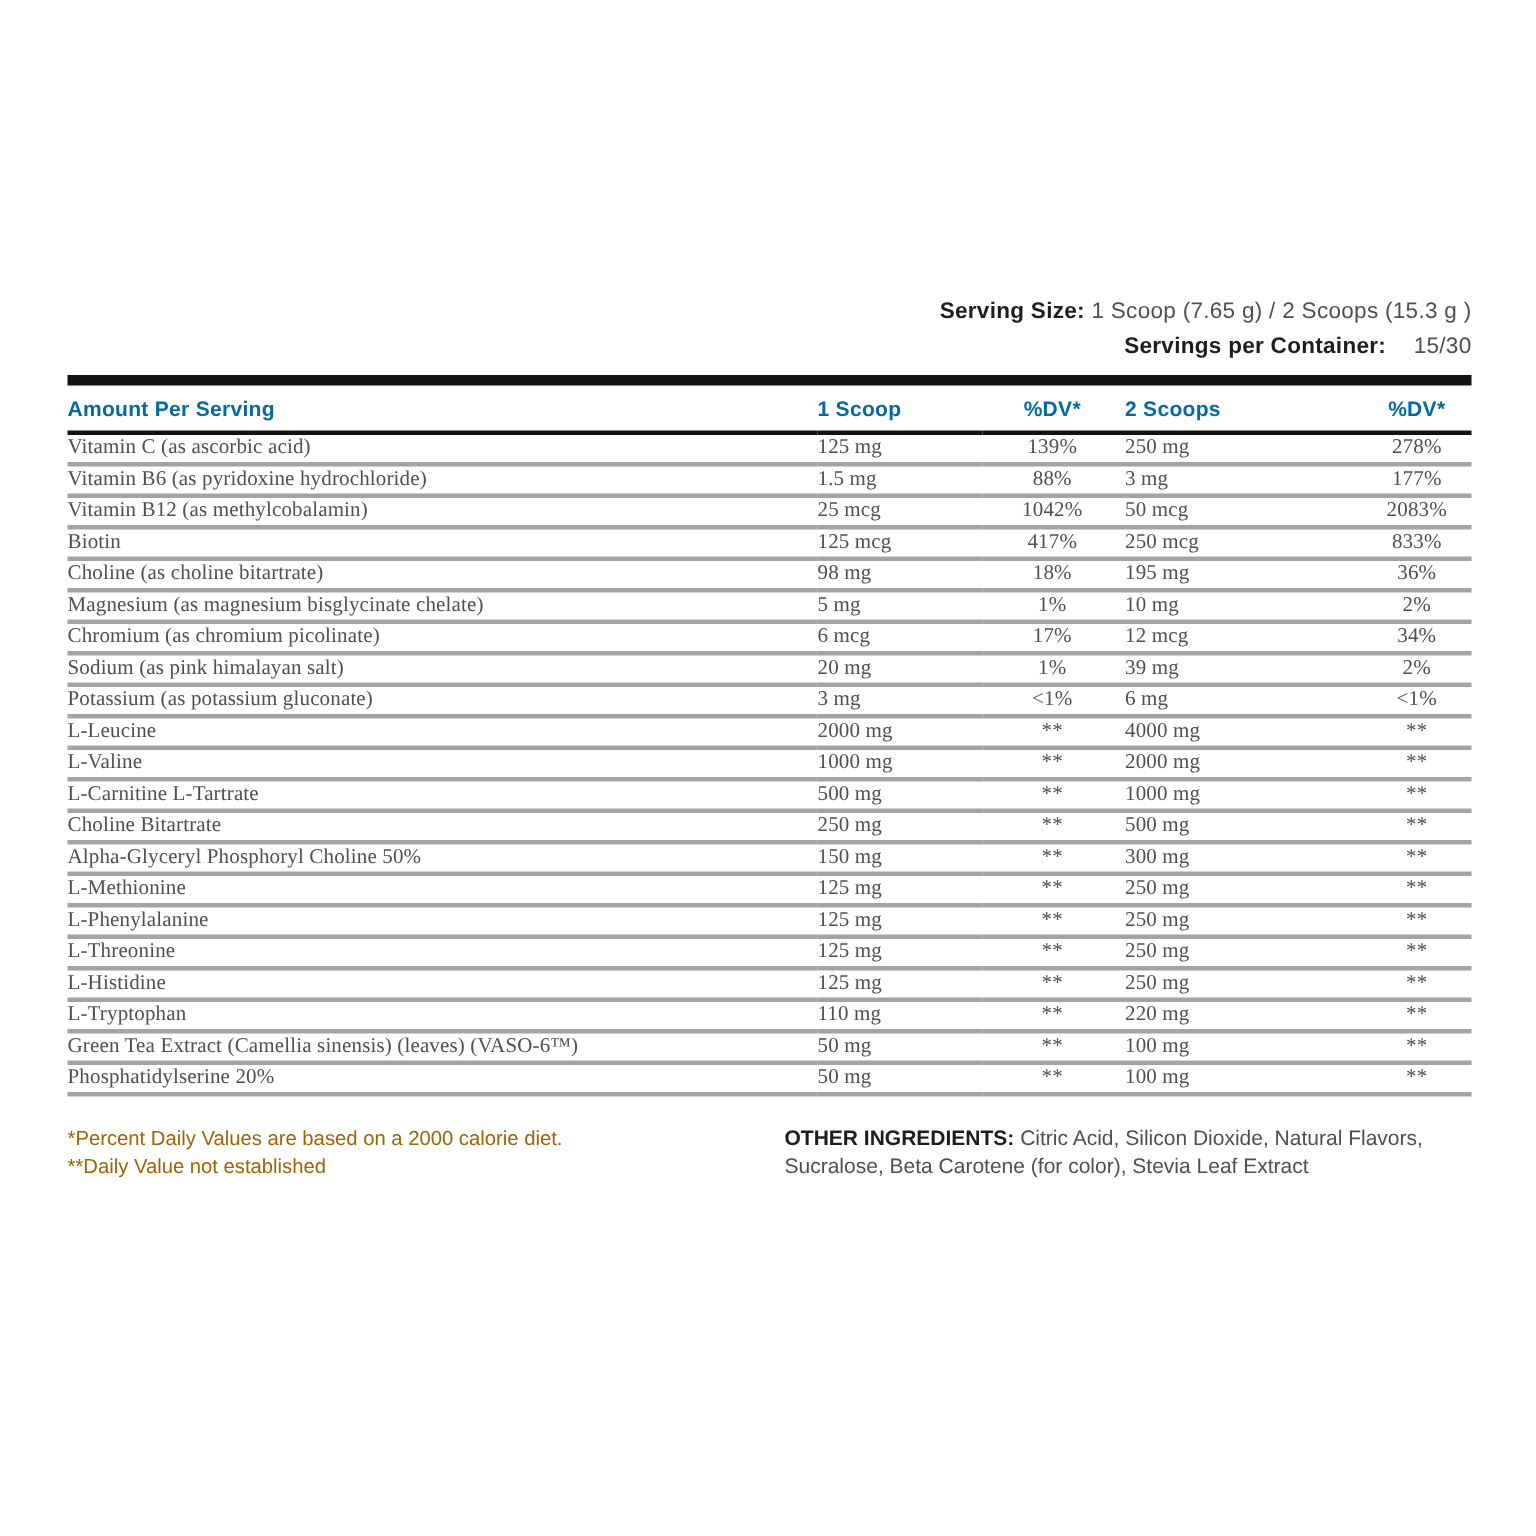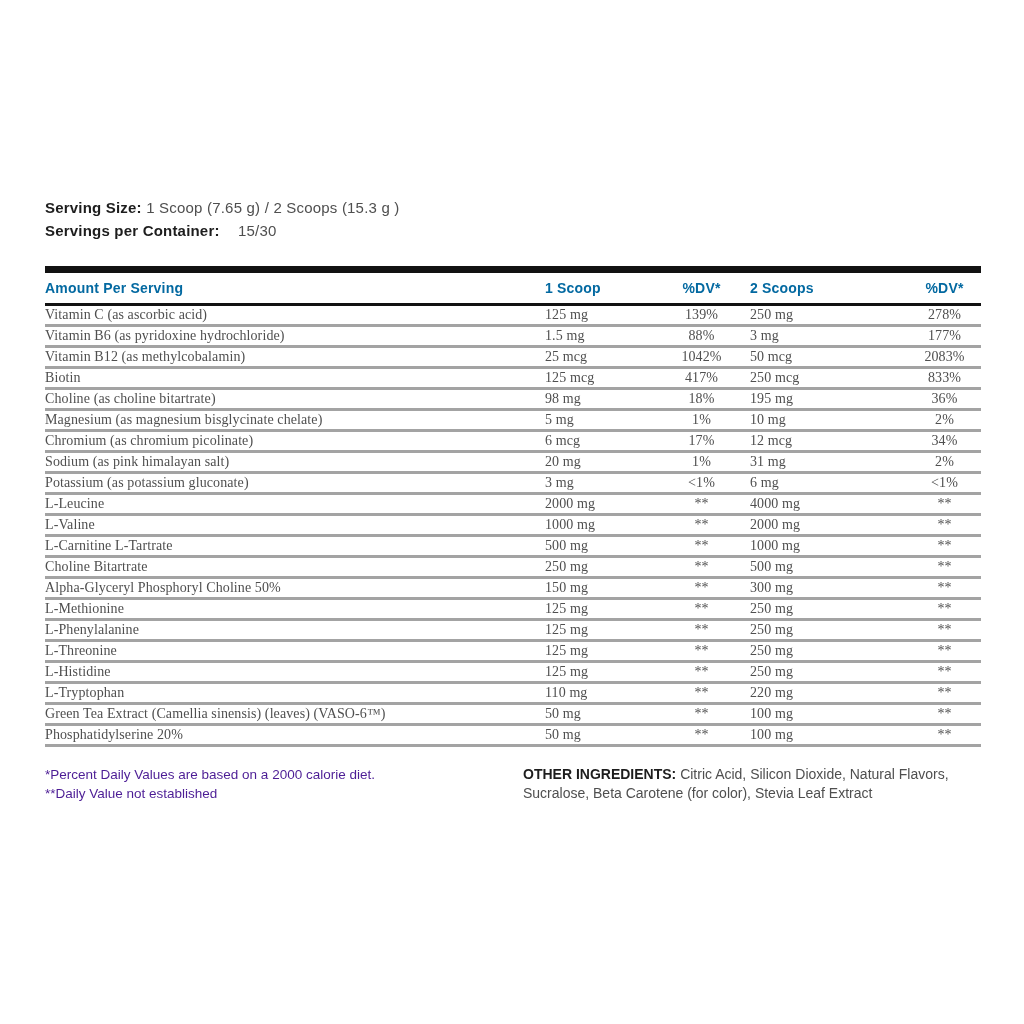--- a/index.html
+++ b/index.html
@@ -6,21 +6,21 @@
   html, body {
     width: 1024px; height: 1024px;
     background: #ffffff;
     font-family: "Liberation Sans", "DejaVu Sans", sans-serif;
   }
   .label {
     position: absolute;
     left: 45px; top: 196px;
     width: 936px;
   }
-  .serving-info { margin-bottom: 24px; }
+  .serving-info { margin-bottom: 8px; text-align: right; }
   .serving-line {
     font-size: 15px;
     line-height: 23px;
     color: #4f4f4f;
     letter-spacing: 0.2px;
   }
   .b { font-weight: bold; color: #1d1d1d; }
   .pcv { margin-left: 14px; }
   .thick-bar {
     width: 100%; height: 7px;
@@ -67,21 +67,21 @@
   .r    { text-align: center; padding-right: 2px; }
   .footer {
     margin-top: 18px;
     display: flex;
     justify-content: space-between;
   }
   .notes {
     width: 460px;
     font-size: 13.5px;
     line-height: 19px;
-    color: #4c1d95;
+    color: #a16207;
   }
   .other {
     width: 458px;
     font-size: 14px;
     line-height: 19px;
     color: #4f4f4f;
   }
 </style>
 </head>
 <body>
@@ -158,21 +158,21 @@
           <td class="col-name name">Chromium (as chromium picolinate)</td>
           <td class="col-s1 c">6 mcg</td>
           <td class="col-d1 r">17%</td>
           <td class="col-s2 c">12 mcg</td>
           <td class="col-d2 r">34%</td>
         </tr>
         <tr>
           <td class="col-name name">Sodium (as pink himalayan salt)</td>
           <td class="col-s1 c">20 mg</td>
           <td class="col-d1 r">1%</td>
-          <td class="col-s2 c">31 mg</td>
+          <td class="col-s2 c">39 mg</td>
           <td class="col-d2 r">2%</td>
         </tr>
         <tr>
           <td class="col-name name">Potassium (as potassium gluconate)</td>
           <td class="col-s1 c">3 mg</td>
           <td class="col-d1 r">&lt;1%</td>
           <td class="col-s2 c">6 mg</td>
           <td class="col-d2 r">&lt;1%</td>
         </tr>
         <tr>

